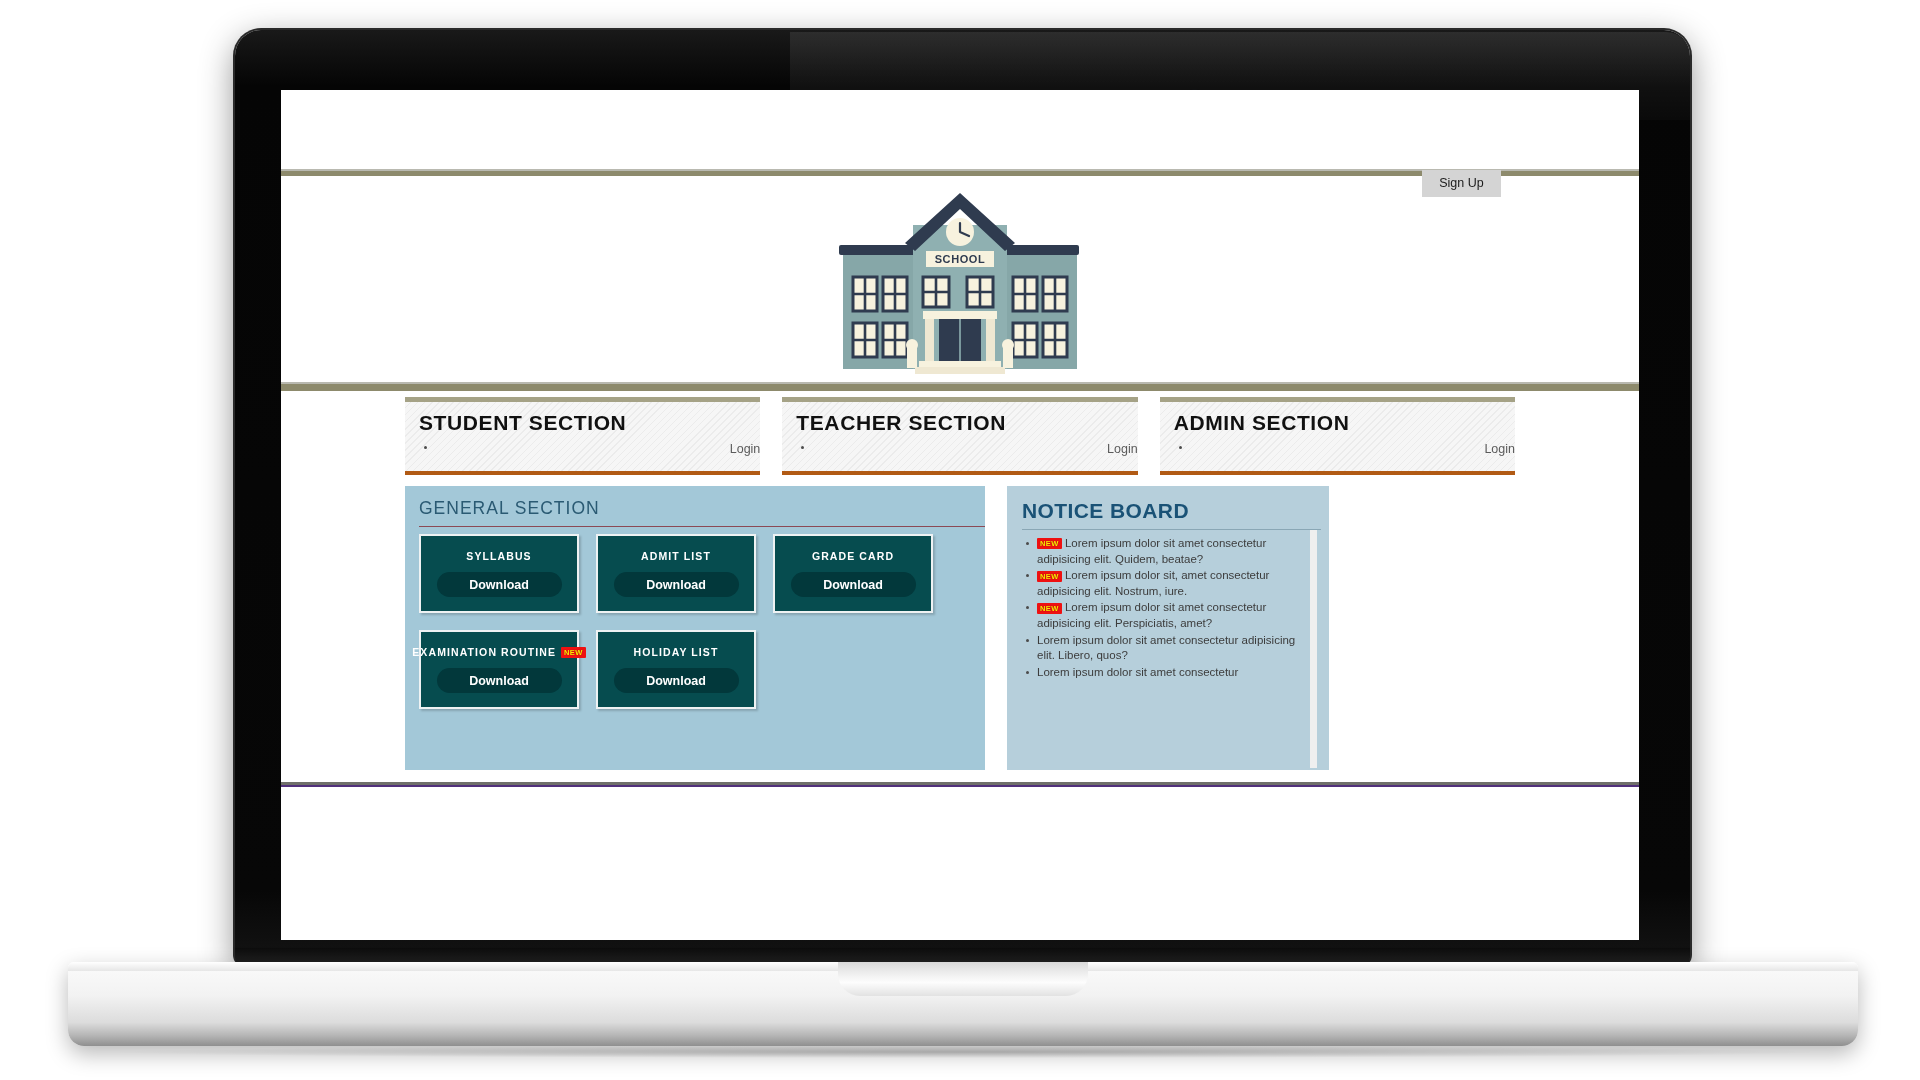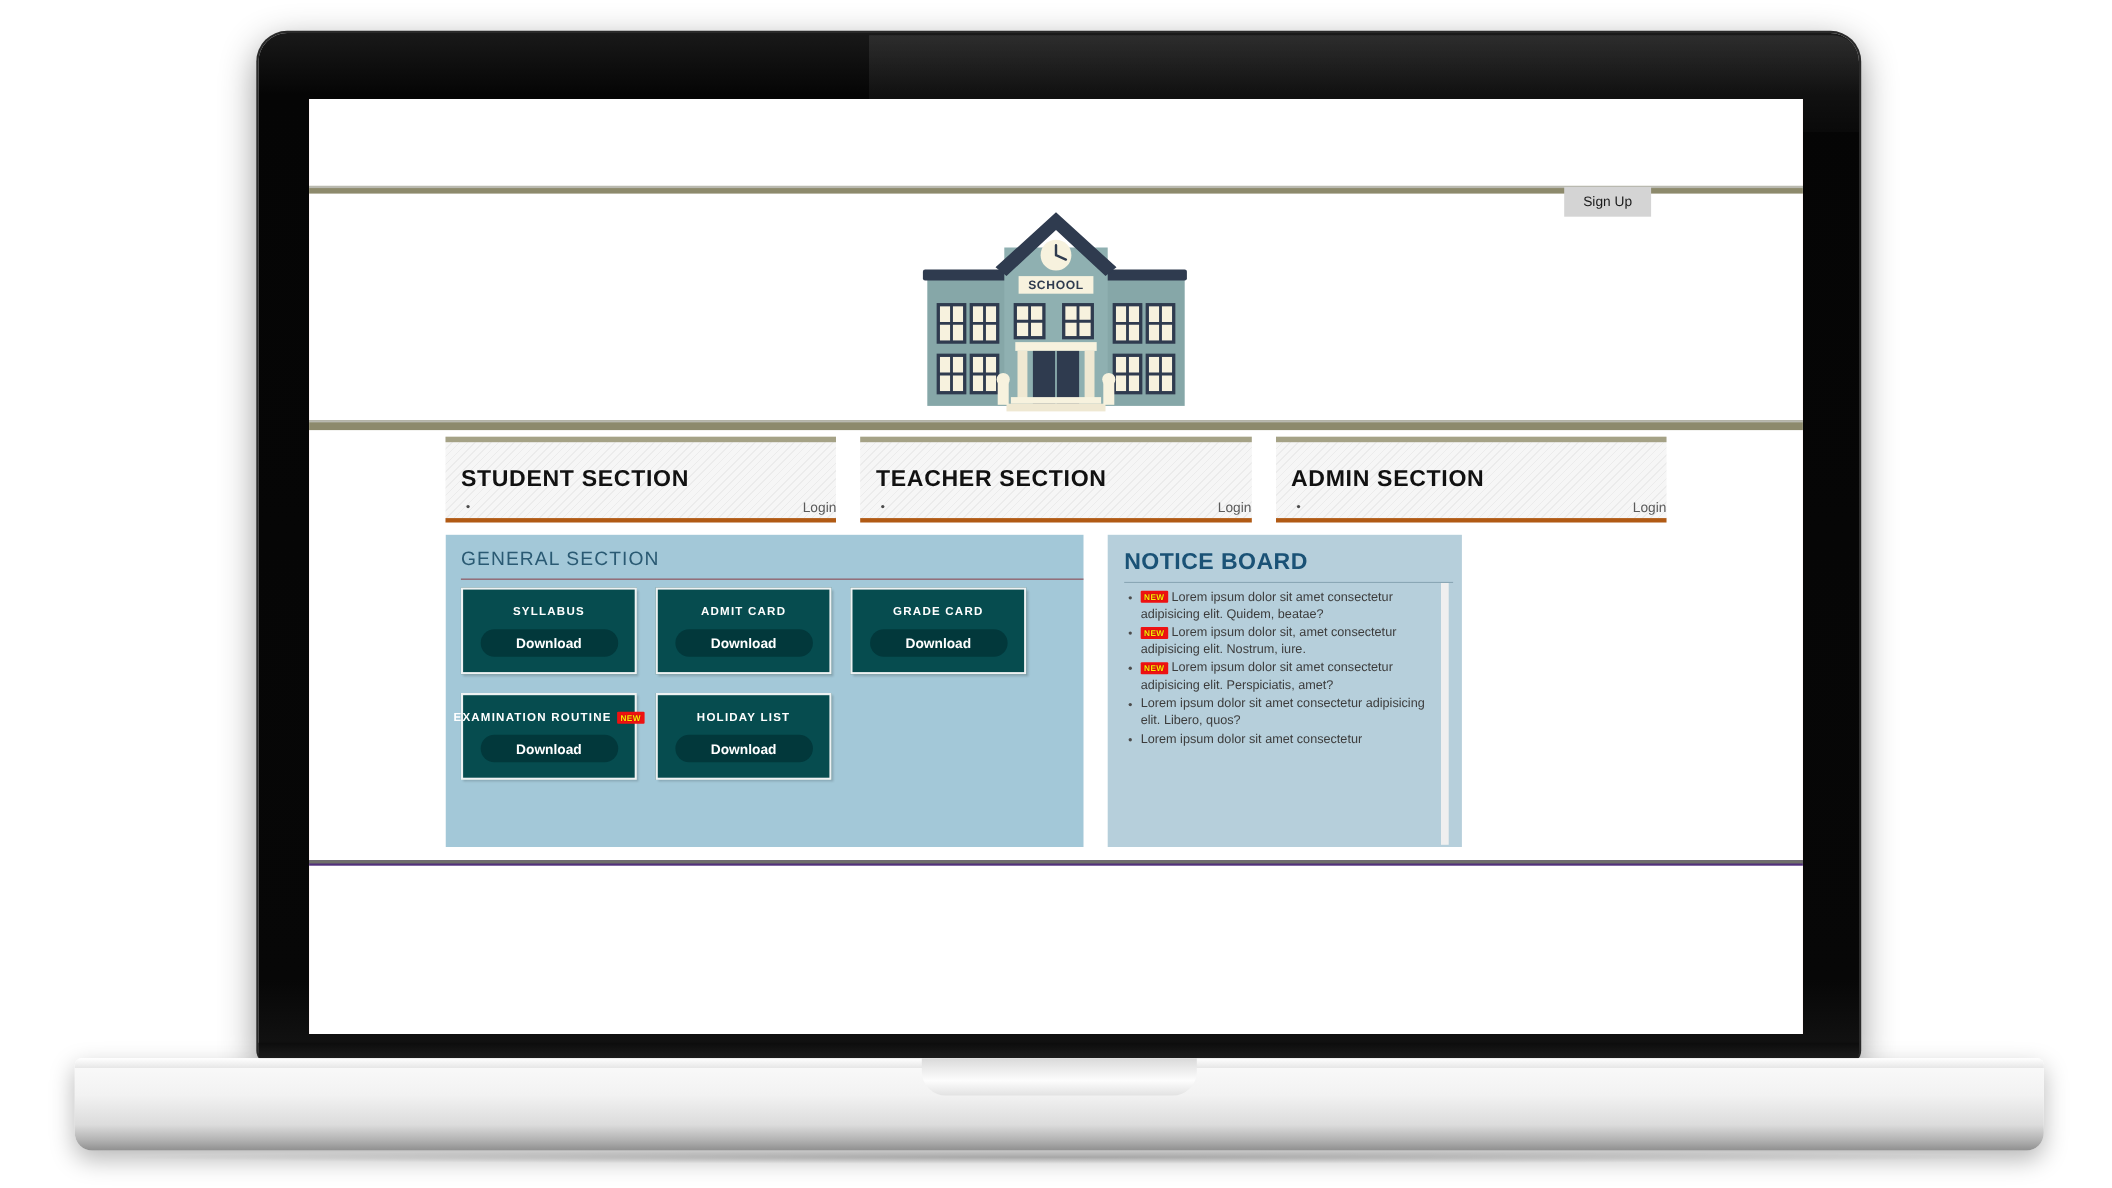--- a/index.html
+++ b/index.html
@@ -143,21 +143,21 @@
     border-top: 5px solid #a5a286;
     border-bottom: 4px solid #b15a14;
     padding: 9px 0 0 14px;
     position: relative;
   }
   .role-title {
     font-size: 21px;
     font-weight: bold;
     letter-spacing: 0.6px;
     color: #111111;
-    margin: 13px 0 4px 0;
+    margin: 0 0 4px 0;
   }
   .role-links { list-style: none; margin: 0; padding: 0 0 0 16px; }
   .role-links li { position: relative; margin: 0; text-align: right; }
   .role-links li::before {
     content: "";
     position: absolute;
     left: -11px; top: 7px;
     width: 3px; height: 3px;
     background: #4b4b4b;
     border-radius: 50%;
@@ -420,21 +420,21 @@
 
             <div class="doc-card">
               <div class="doc-card-title">
                 <span>SYLLABUS</span>
               </div>
               <button class="doc-download-btn">Download</button>
             </div>
 
             <div class="doc-card">
               <div class="doc-card-title">
-                <span>ADMIT CARD</span>
+                <span>ADMIT LIST</span>
               </div>
               <button class="doc-download-btn">Download</button>
             </div>
 
             <div class="doc-card">
               <div class="doc-card-title">
                 <span>GRADE CARD</span>
               </div>
               <button class="doc-download-btn">Download</button>
             </div>

